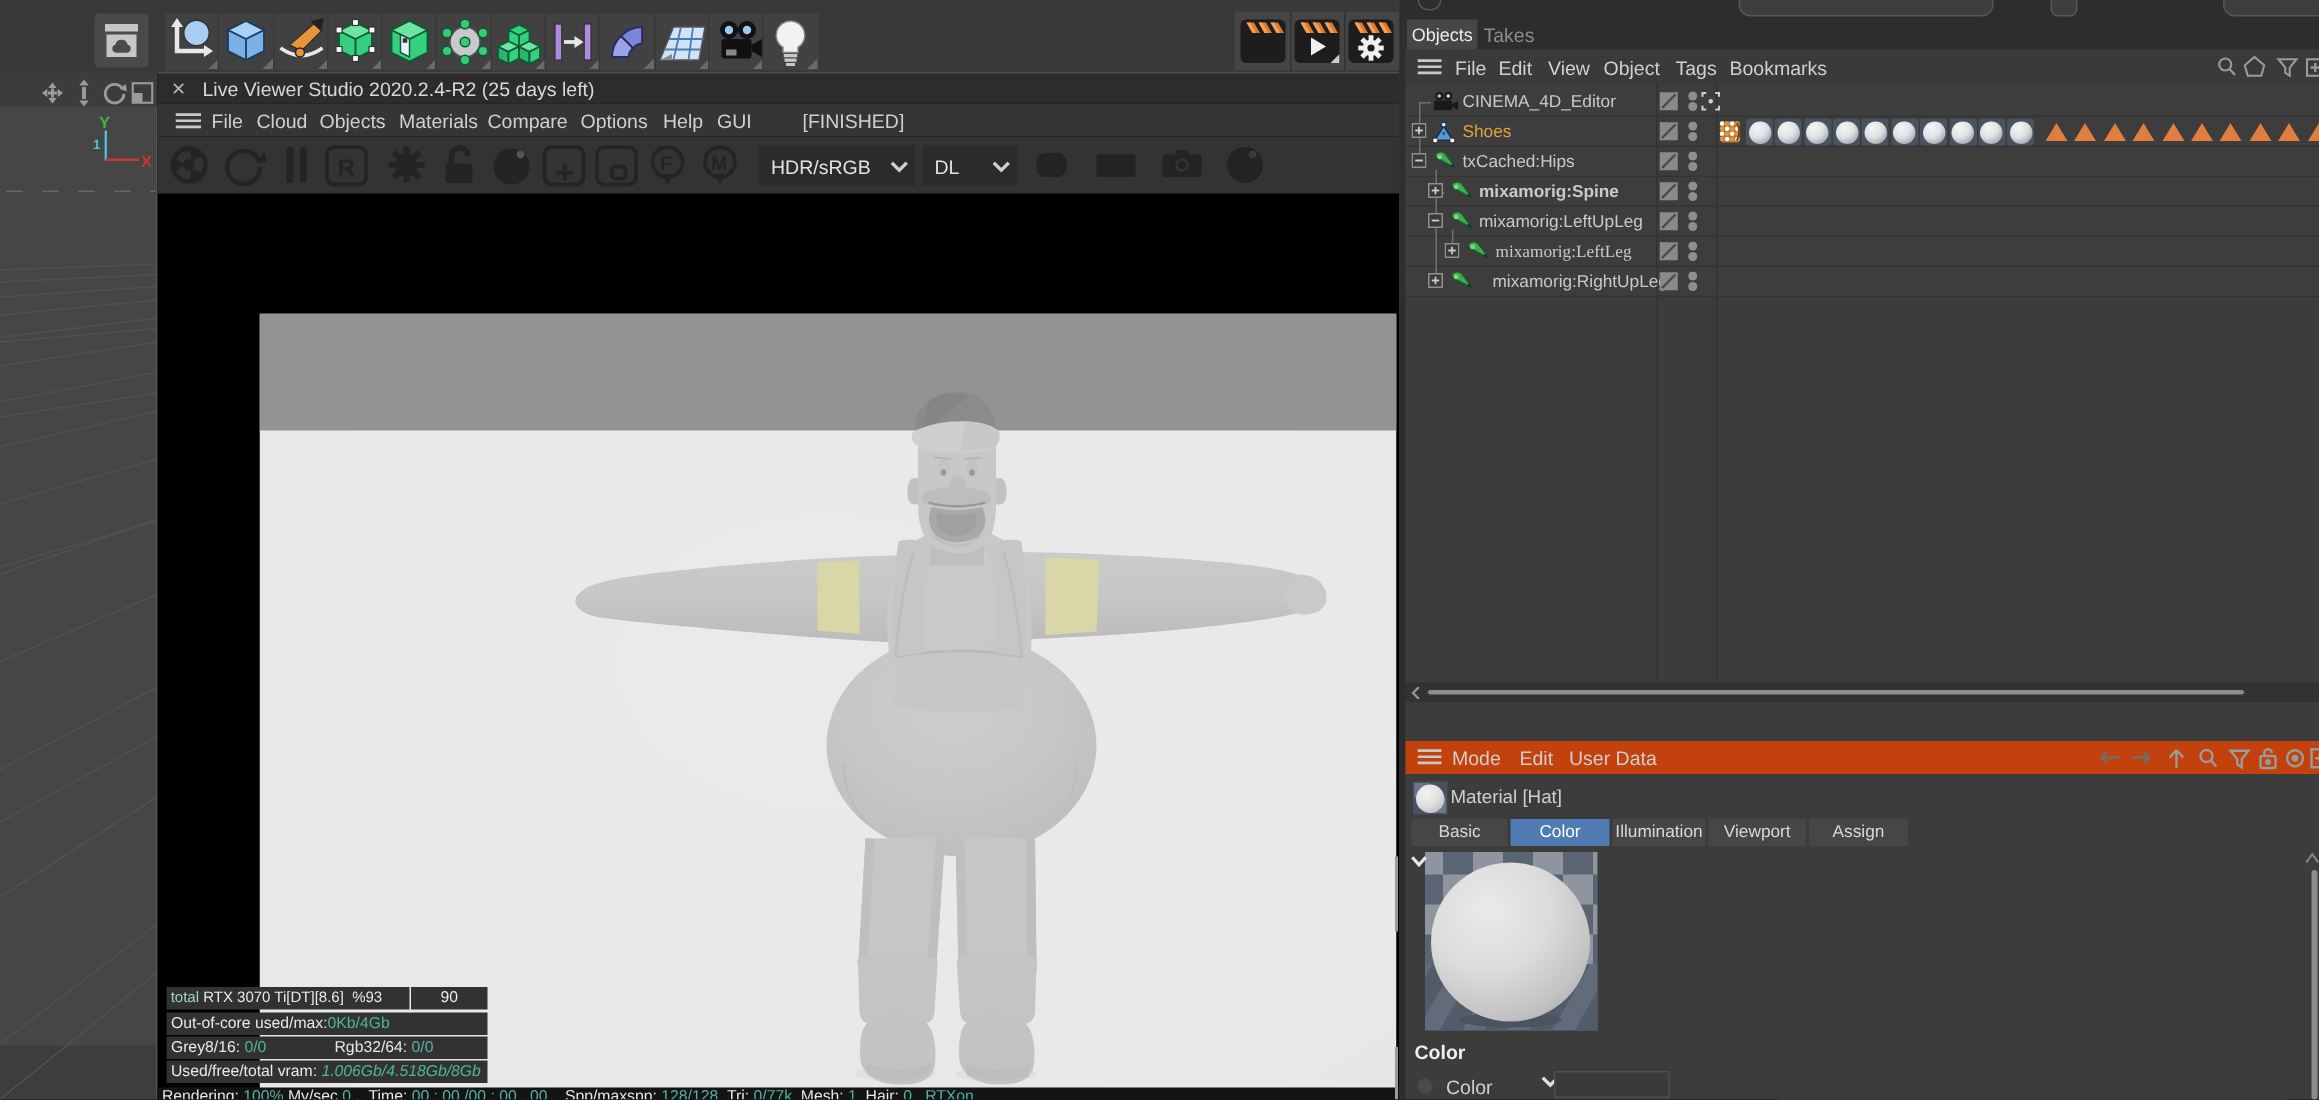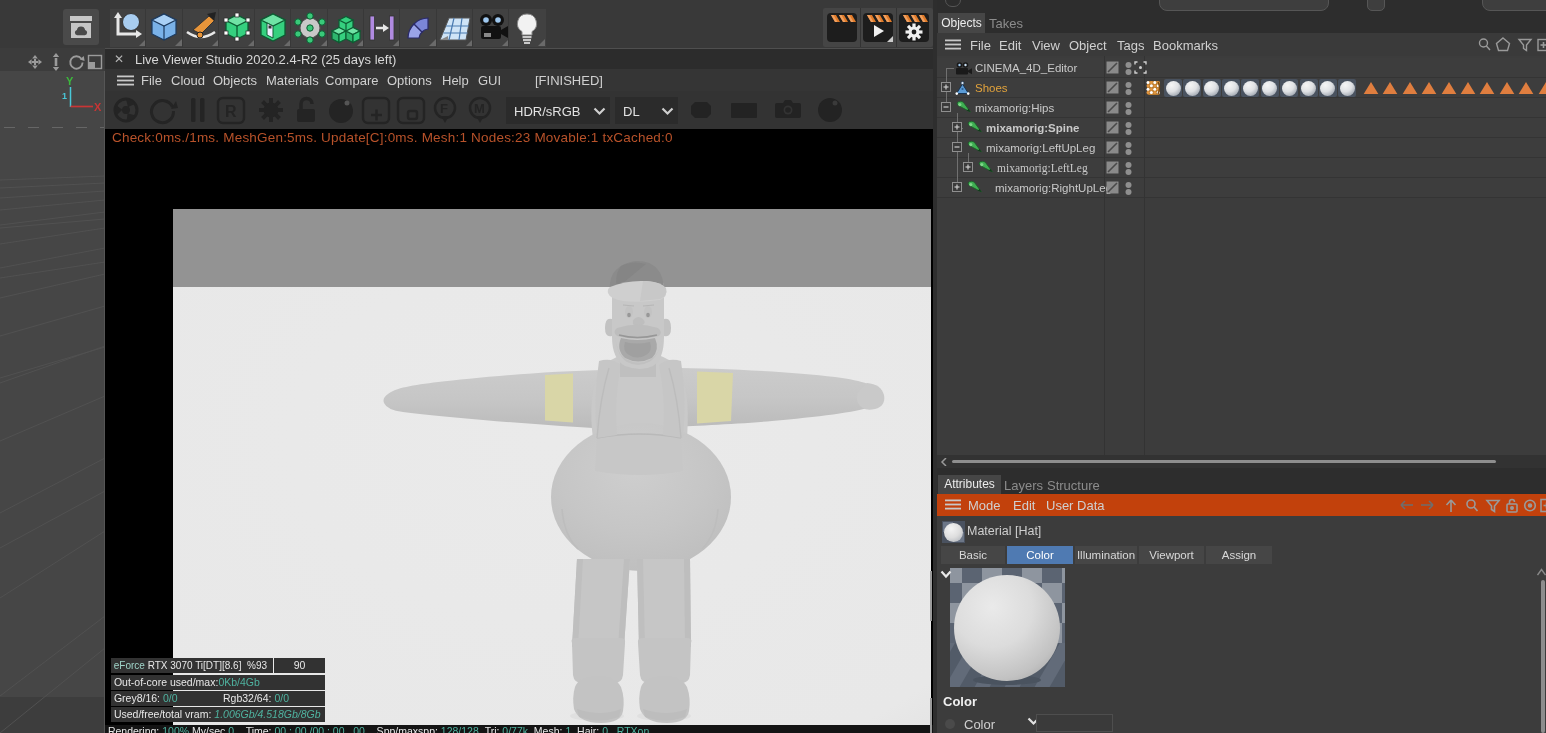--- a/index.html
+++ b/index.html
@@ -384,23 +384,20 @@
             <circle r="4.5" fill="#333"></circle>
             <circle r="2.8" fill="#232323"></circle>
           </g>
 <g transform="translate(145,19)">
             <circle r="12"></circle>
             <circle cx="5" cy="-7" r="2.5" fill="#3a3a3a"></circle>
           </g>
 </g>
       </svg>
 </div>
-<div class="abs" style="left:0;top:81px;width:828px;height:17px;background:#000;">
-<span class="txt" style="left:7px;top:1px;color:#b8522a;font-size:13.5px;letter-spacing:0.2px;">Check:0ms./1ms. MeshGen:5ms. Update[C]:0ms. Mesh:1 Nodes:23 Movable:1 txCached:0</span>
-</div>
 <div class="abs" id="rimg" style="left:68px;top:161px;width:758px;height:517px;"><svg width="758" height="517" viewBox="0 0 758 517">
 <defs>
 <radialGradient id="torso" cx="0.46" cy="0.32" r="0.75">
             <stop offset="0" stop-color="#cecece"></stop>
             <stop offset="0.55" stop-color="#c6c6c6"></stop>
             <stop offset="1" stop-color="#bdbdbd"></stop>
           </radialGradient>
 <radialGradient id="bgv" cx="0.5" cy="0.45" r="0.8">
             <stop offset="0" stop-color="#eaeaea"></stop>
             <stop offset="0.85" stop-color="#e8e8e8"></stop>
@@ -473,21 +470,21 @@
 <ellipse cx="475" cy="106" rx="1.8" ry="2.2" fill="#989898"></ellipse>
 <path d="M450 96 l11 1 M470 97 l11 -1" stroke="#b6b6b6" stroke-width="1.2" fill="none"></path>
 <path d="M461 110 q4.5 -4 9 0 q4 4 -1.5 6.5 q-6 2.5 -8.5 -1.5 q-1 -3 1 -5z" fill="#bebebe"></path>
 <path d="M444 119 Q464 112 485 119 Q490 123 486 127 Q464 133 444 127 Q439 123 444 119z" fill="#bdbdbd"></path>
 <path d="M448 129 Q464 133 482 129 Q487 141 479 149 Q465 156 452 149 Q443 141 448 129z" fill="#a9a9a9"></path>
 <path d="M452 133 q12 3 25 0 q3 9 -4 13 q-9 5 -17 0 q-7 -4 -4 -13z" fill="#a0a0a0"></path>
 <path d="M446 126 q18 5 38 0" stroke="#979797" stroke-width="1.5" fill="none"></path>
 </g>
 </svg></div>
 <div class="abs" style="left:0;top:0;width:828px;height:685px;pointer-events:none;">
-<div class="abs" style="left:6px;top:610px;width:162px;height:15px;background:#323232;color:#e8e8e8;font-size:10px;line-height:15px;white-space:nowrap;">&nbsp;<span style="color:#9fd4c8">eForce</span> RTX 3070 Ti[DT][8.6]&nbsp;&nbsp;%93</div>
+<div class="abs" style="left:6px;top:610px;width:162px;height:15px;background:#323232;color:#e8e8e8;font-size:10px;line-height:15px;white-space:nowrap;">&nbsp;<span style="color:#9fd4c8">total</span> RTX 3070 Ti[DT][8.6]&nbsp;&nbsp;%93</div>
 <div class="abs" style="left:169px;top:610px;width:51px;height:15px;background:#323232;color:#e8e8e8;font-size:10.5px;line-height:15px;text-align:center;">90</div>
 <div class="abs" style="left:6px;top:627px;width:214px;height:15px;background:#323232;color:#e8e8e8;font-size:10.5px;line-height:15px;white-space:nowrap;">&nbsp;Out-of-core used/max:<span style="color:#4fb3a0;">0Kb/4Gb</span></div>
 <div class="abs" style="left:6px;top:643px;width:214px;height:15px;background:#323232;color:#e8e8e8;font-size:10.5px;line-height:15px;white-space:nowrap;">&nbsp;Grey8/16: <span style="color:#4fb3a0;">0/0</span><span style="position:absolute;left:112px;">Rgb32/64: <span style="color:#4fb3a0;">0/0</span></span></div>
 <div class="abs" style="left:6px;top:659px;width:214px;height:15px;background:#323232;color:#e8e8e8;font-size:10.5px;line-height:15px;white-space:nowrap;">&nbsp;Used/free/total vram: <span style="color:#4fb3a0;font-style:italic;">1.006Gb/4.518Gb/8Gb</span></div>
 <div class="abs" style="left:0px;top:677px;width:828px;height:8px;background:#141414;color:#e8e8e8;font-size:10.5px;line-height:13px;white-space:nowrap;overflow:hidden;">&nbsp;Rendering: <span style="color:#4fb3a0;">100%</span>&nbsp;My/sec <span style="color:#4fb3a0;">0</span> . &nbsp;Time: <span style="color:#4fb3a0;">00 : 00 /00 : 00 . 00</span> &nbsp;&nbsp;&nbsp;Spp/maxspp: <span style="color:#4fb3a0;">128/128</span> &nbsp;Tri: <span style="color:#4fb3a0;">0/77k</span> &nbsp;Mesh: <span style="color:#4fb3a0;">1</span> &nbsp;Hair: <span style="color:#4fb3a0;">0</span> &nbsp;&nbsp;<span style="color:#4fb3a0;">RTXon</span></div>
 </div>
 </div>
 <div class="abs" style="left:933px;top:0;width:613px;height:733px;background:#3c3c3c;">
 <div class="abs" style="left:0;top:0;width:4px;height:733px;background:#2e2e2e;"></div>
 <div class="abs" style="left:4px;top:0;width:609px;height:12px;background:#2d2d2d;overflow:hidden;">
@@ -676,21 +673,21 @@
       </svg>
 <svg class="abs" style="left:4px;top:46px;" width="10" height="10" viewBox="0 0 10 10">
         <rect x="0.5" y="0.5" width="9" height="9" fill="#3a3a3a" stroke="#8f8f8f" stroke-width="1"></rect>
         <line x1="2.5" y1="5" x2="7.5" y2="5" stroke="#ccc" stroke-width="1.2"></line>
       </svg>
 <div class="abs" style="left:18px;top:45px;"><svg width="17" height="15" viewBox="0 0 17 15">
           <path d="M2 2 a4.2 4.2 0 0 1 6.5 -0.5 l7 9.5 l-10.5 -5.5 a4.2 4.2 0 0 1 -3 -3.5z" fill="#3fae52" stroke="#1e5c2a" stroke-width="0.9"></path>
           <path d="M15.5 11 l-4 -1.5 l2.2 -1.5z" fill="#14381c"></path>
           <circle cx="4.8" cy="3.6" r="1.6" fill="#7fd68a"></circle>
         </svg></div>
-<span class="txt" style="left:38px;top:45.5px;color:#c9c9c9;font-size:11.5px;">mixamorig:Hips</span>
+<span class="txt" style="left:38px;top:45.5px;color:#c9c9c9;font-size:11.5px;">txCached:Hips</span>
 <svg class="abs" style="left:169px;top:45px;" width="13" height="13" viewBox="0 0 13 13">
         <rect x="0.5" y="0.5" width="12" height="12" fill="#8a8a8a"></rect>
         <line x1="2" y1="11" x2="11" y2="2" stroke="#4a4a4a" stroke-width="1.6"></line>
       </svg>
 <div class="abs" style="left:188px;top:45px;width:7px;height:13px;"><svg width="7" height="13">
           <circle cx="3.5" cy="3" r="3" fill="#8f8f8f"></circle>
           <circle cx="3.5" cy="10" r="3" fill="#8f8f8f"></circle>
         </svg></div>
 <svg class="abs" style="left:15px;top:66px;" width="10" height="10" viewBox="0 0 10 10">
         <rect x="0.5" y="0.5" width="9" height="9" fill="#3a3a3a" stroke="#8f8f8f" stroke-width="1"></rect>
@@ -768,25 +765,20 @@
           <circle cx="3.5" cy="10" r="3" fill="#8f8f8f"></circle>
         </svg></div>
 </div>
 <div class="abs" style="left:4px;top:455px;width:609px;height:13px;background:#323232;">
 <svg class="abs" style="left:3px;top:3px;" width="8" height="8">
         <path d="M6 0 L2 4 L6 8" stroke="#999" stroke-width="1.5" fill="none"></path>
       </svg>
 <div class="abs" style="left:15px;top:4.5px;width:544px;height:3.5px;background:#8e8e8e;border-radius:2px;"></div>
 </div>
 <div class="abs" style="left:4px;top:468px;width:609px;height:265px;background:#3c3c3c;">
-<div class="abs" style="left:0;top:0;width:609px;height:26px;background:#2d2d2d;">
-<div class="abs" style="left:1px;top:7px;width:63px;height:19px;background:#464646;color:#ececec;font-size:12px;text-align:center;line-height:19px;">Attributes</div>
-<span class="txt" style="left:67px;top:10px;color:#8c8c8c;">Layers</span>
-<span class="txt" style="left:110px;top:10px;color:#8c8c8c;">Structure</span>
-</div>
 <div class="abs" style="left:0;top:26px;width:609px;height:22px;background:#c2410c;">
 <svg class="abs" style="left:8px;top:5px;" width="17" height="11">
           <g stroke="#c9c9c9" stroke-width="1.8">
             <line x1="0" y1="1.4" x2="16" y2="1.4"></line>
             <line x1="0" y1="5.5" x2="16" y2="5.5"></line>
             <line x1="0" y1="9.6" x2="16" y2="9.6"></line>
           </g>
         </svg>
 <span class="txt" style="left:31px;top:4px;">Mode</span>
 <span class="txt" style="left:76px;top:4px;">Edit</span>

